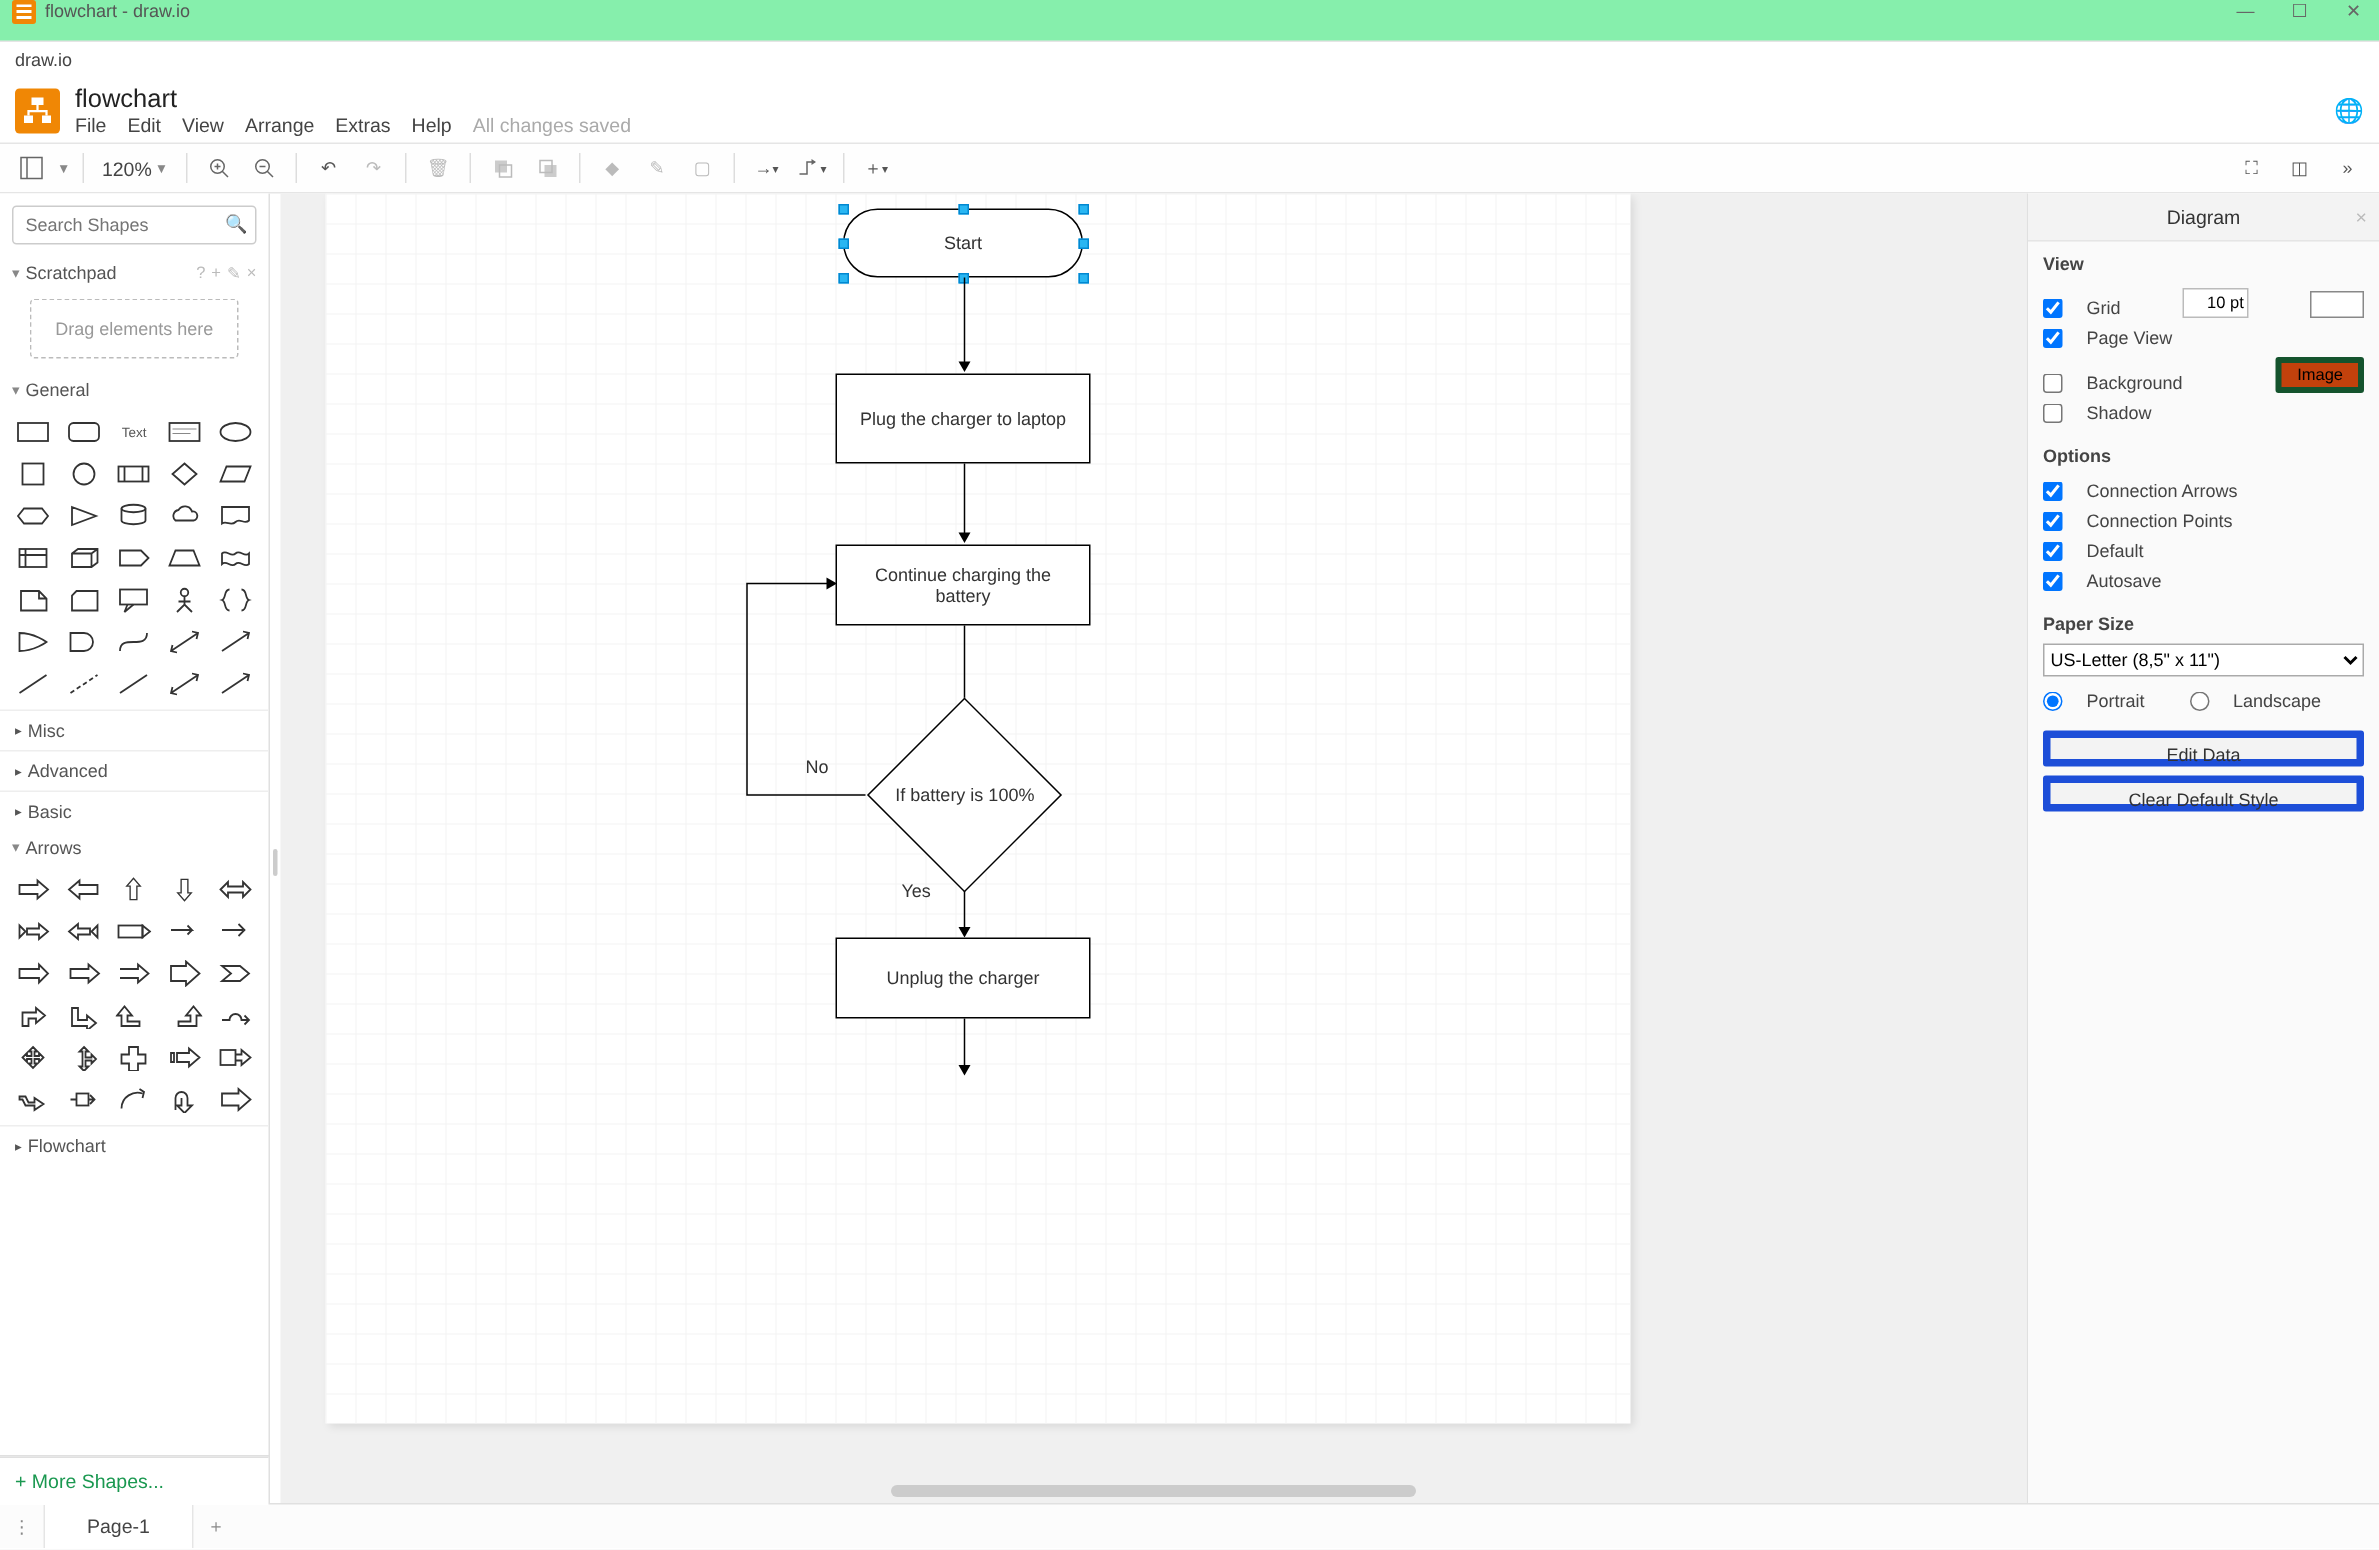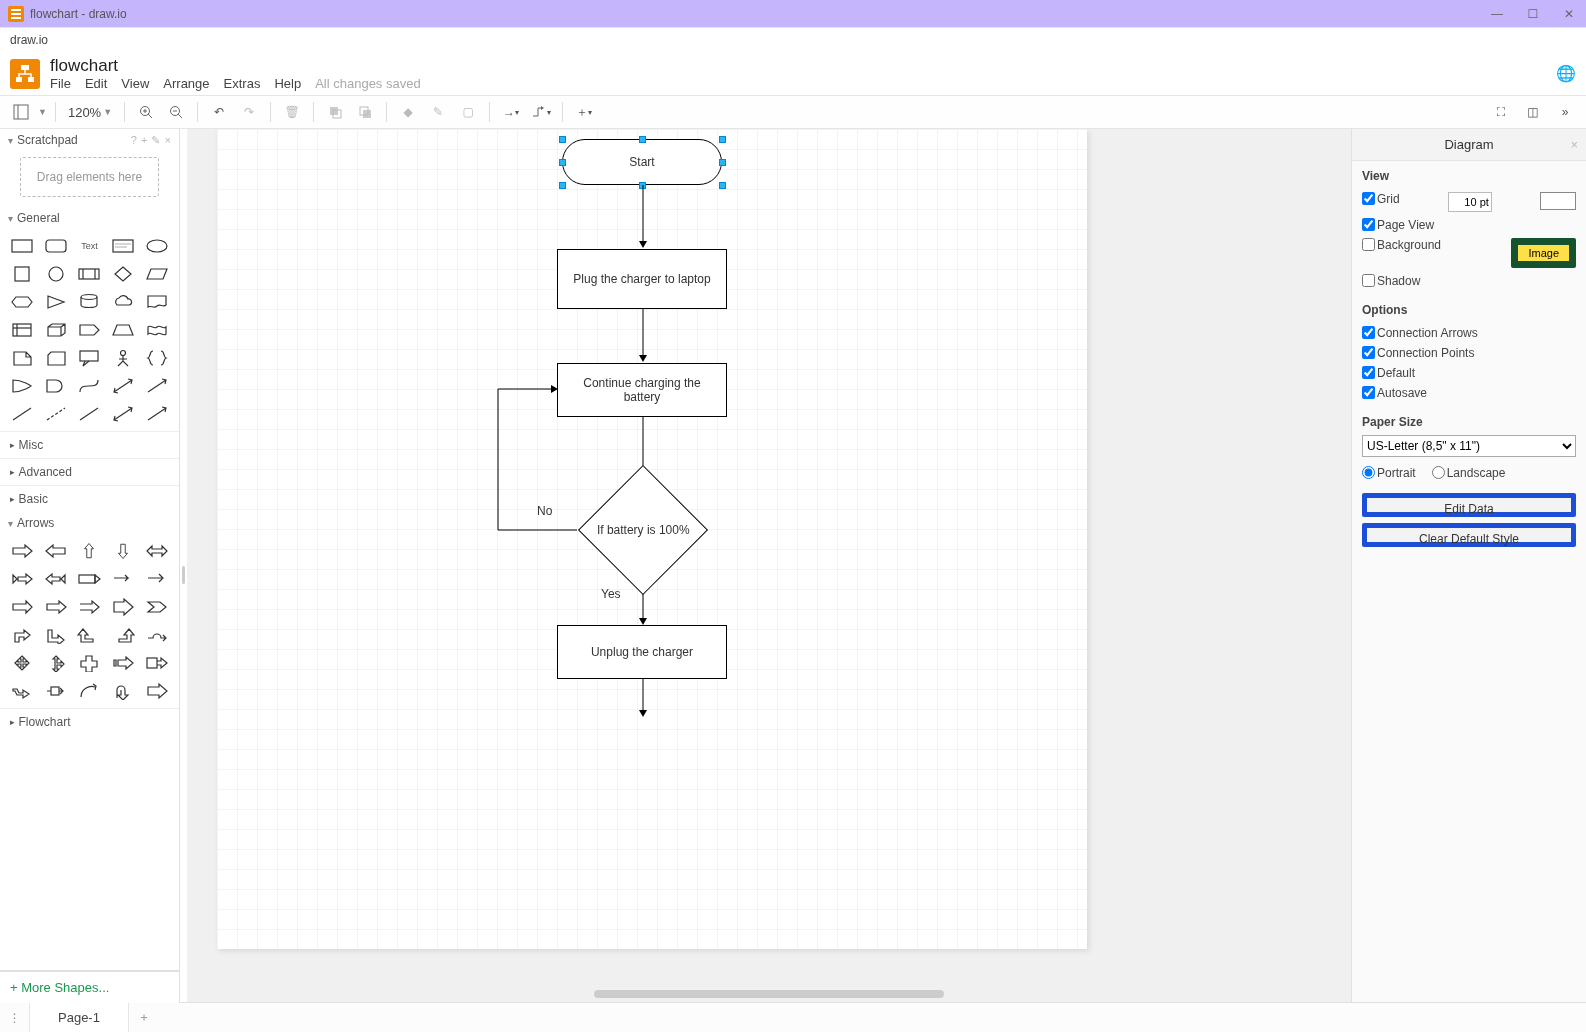--- a/index.html
+++ b/index.html
@@ -1,17 +1,17 @@
 <!DOCTYPE html>
 <html><head>
 <meta charset="utf-8">
 <style>
 * { box-sizing: border-box; margin: 0; padding: 0; }
 body { font-family: -apple-system, "Segoe UI", Arial, sans-serif; font-size: 12px; color: #333; background: #fff; overflow: hidden; height: 100vh; }
-.titlebar { height: 28px; display: flex; align-items: center; padding: 0 8px; border-bottom: 1px solid #e5e5e5; background: #c4b5fd; }
+.titlebar { height: 28px; display: flex; padding: 0 8px; border-bottom: 1px solid #e5e5e5; background: #86efac; }
 .titlebar .logo { width: 16px; height: 16px; background: #f08705; border-radius: 2px; margin-right: 6px; position: relative; }
 .titlebar .logo::before { content:""; position:absolute; inset:3px; background: repeating-linear-gradient(#fff 0 2px, transparent 2px 4px); }
 .titlebar .caption { font-size: 12px; color: #555; }
 .winbtns { margin-left: auto; display: flex; gap: 18px; color: #666; }
 .winbtns span { width: 18px; text-align: center; cursor: default; }
 .subbar { height: 24px; display: flex; align-items: center; padding: 0 10px; font-size: 12px; color:#444; }
 .header { display: flex; align-items: center; padding: 4px 10px; gap: 10px; }
 .header .biglogo { width: 30px; height: 30px; background:#f08705; border-radius:3px; display:flex;align-items:center;justify-content:center; }
 .header .biglogo svg { width:20px; height:20px; }
 .header .titles { display:flex; flex-direction:column; }
@@ -49,25 +49,25 @@
 .terminator { border-radius: 24px; }
 .diamond { transform: rotate(45deg); }
 .diamond .dtext { transform: rotate(-45deg); white-space:nowrap; font-size:12px;}
 .edge-label { position:absolute; font-size:12px; color:#333;}
 .sel-handle { position:absolute; width:7px; height:7px; background:#29b6f2; border:1px solid #0288d1; }
 .right-panel { width:235px; border-left:1px solid #e0e0e0; background:#fafafa; padding:0; overflow:auto;}
 .rp-title { text-align:center; padding:8px; font-size:13px; font-weight:500; position:relative; background:#f3f3f3; border-bottom:1px solid #e5e5e5;}
 .rp-title .x { position:absolute; right:8px; top:8px; color:#bbb; cursor:default;}
 .rp-sec { padding:8px 10px 4px; }
 .rp-sec h4 { font-size:12px; font-weight:600; color:#444; margin-bottom:6px;}
-.rp-row { display:flex; align-items:flex-start; gap:2px; font-size:12px; color:#444; padding:3px 0;}
+.rp-row { display:flex; align-items:flex-end; gap:16px; font-size:12px; color:#444; padding:3px 0;}
 .rp-row input[type=checkbox], .rp-row input[type=radio]{ margin:0; }
 .rp-row .inp { width:44px; height:20px; border:1px solid #bbb; font-size:11px; text-align:right; padding-right:2px;}
 .rp-row .swatch { width:36px; height:18px; border:1px solid #888; background:#fff; margin-left:auto;}
-.rp-row .btn-sm { border:7px solid #14532d; background:#fde047; padding:2px 10px; font-size:11px; margin-left:auto; border-radius:2px;}
+.rp-row .btn-sm { border:4px solid #14532d; background:#c2410c; padding:2px 10px; font-size:11px; margin-left:auto; border-radius:2px;}
 .rp-select { width:100%; height:22px; border:1px solid #aaa; font-size:12px; background:#fff;}
 .rp-btn { display:block; width:calc(100% - 20px); margin:6px 10px 0; height:24px; border:5px solid #1d4ed8; background:#f3f3f3; font-size:12px; text-align:center; line-height:22px; border-radius:2px;}
 .footer { height:30px; border-top:1px solid #e0e0e0; display:flex; align-items:stretch; background:#fcfcfc;}
 .footer .fbtn { width:30px; display:flex;align-items:center;justify-content:center; color:#888; border-right:1px solid #e5e5e5;}
 .footer .tab { padding:0 28px; display:flex; align-items:center; background:#fff; border-right:1px solid #e5e5e5; font-size:13px; color:#444; font-weight:500;}
 .footer .addtab { width:30px; display:flex;align-items:center;justify-content:center; color:#888;}
 .splitter { width:7px; background:transparent; position:relative;}
 .splitter::after{content:"";position:absolute;left:2px;top:50%;width:3px;height:18px;background:#ccc;border-radius:2px;}
 svg.arrow { position:absolute; overflow:visible; pointer-events:none;}
 </style>
@@ -177,20 +177,26 @@
   <div class="tb-right">
     <div class="tb-btn">⛶</div>
     <div class="tb-btn">◫</div>
     <div class="tb-btn">»</div>
   </div>
 </div>
 
 <div class="main">
 
   <div class="sidebar-left">
+    <div class="search-wrap">
+      <div class="search-box">
+        <input class="search" placeholder="Search Shapes" style="">
+        <span class="sicon">🔍</span>
+      </div>
+    </div>
     <div class="section-hd">
       <span class="chev">▾</span>
         <span>Scratchpad</span>
       <span class="hd-actions">
           <span>?</span>
           <span>+</span>
           <span>✎</span>
           <span>×</span>
         </span>
     </div>

